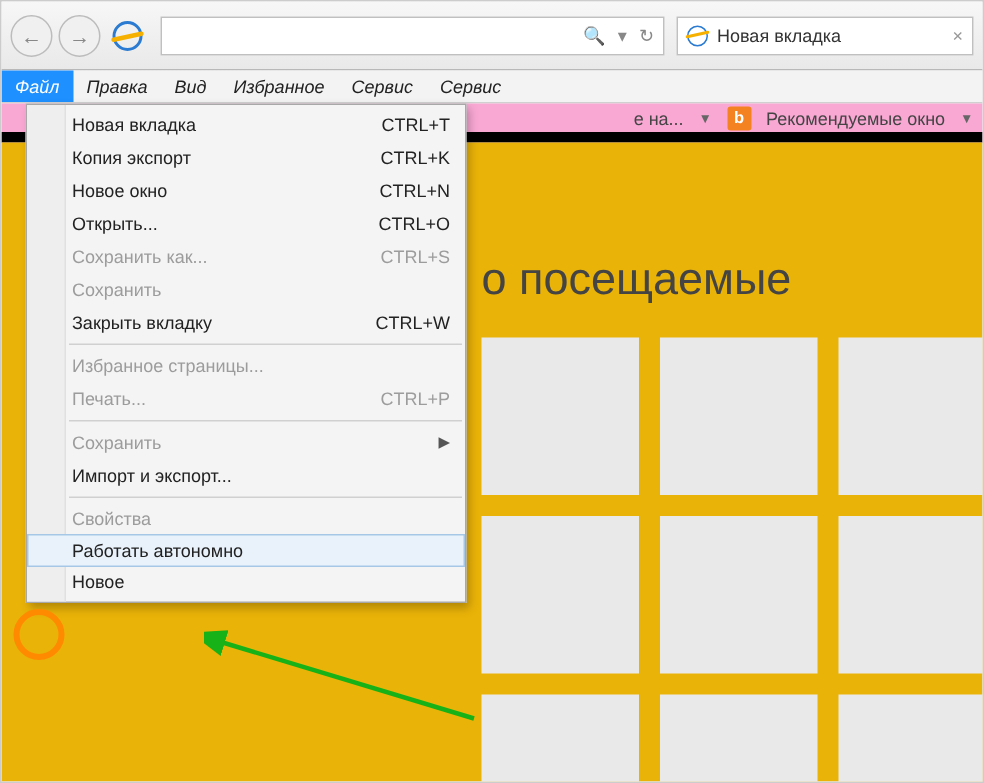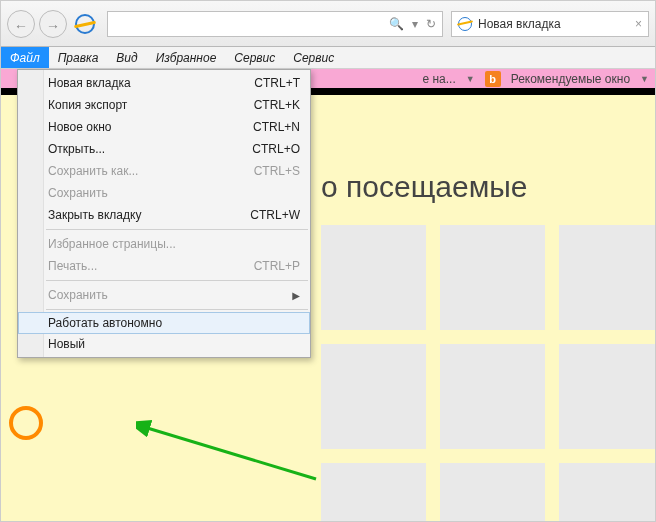--- a/index.html
+++ b/index.html
@@ -122,21 +122,21 @@
   }
   .toolbar .bing {
     width:16px; height:16px; background:#f58220; color:#fff;
     font-weight:bold; font-size:11px;
     display:flex; align-items:center; justify-content:center; border-radius:2px;
   }
   .toolbar .drop { color:#666; font-size:9px; }
   .content {
     position: absolute;
     left: 0; right:0; top: 94px; bottom:0;
-    background: #fef9c3;
+    background: #eab308;
     padding: 0;
   }
   .pageTitle {
     position: absolute;
     left: 320px;
     top: 75px;
     font-size: 30px;
     font-weight: 300;
     color: #444;
     font-family: "Segoe UI Light","Segoe UI",sans-serif;
@@ -303,26 +303,32 @@
     </div>
     <div class="dd-item disabled">
       <span>Печать...</span>
       <span class="shortcut">CTRL+P</span>
     </div>
     <div class="dd-sep"></div>
     <div class="dd-item disabled">
       <span>Сохранить</span>
       <span class="sub">▶</span>
     </div>
+    <div class="dd-item">
+      <span>Импорт и экспорт...</span>
+    </div>
     <div class="dd-sep"></div>
+    <div class="dd-item disabled">
+      <span>Свойства</span>
+    </div>
     <div class="dd-item hover">
       <span>Работать автономно</span>
     </div>
     <div class="dd-item">
-      <span>Новый</span>
+      <span>Новое</span>
     </div>
   </div>
 
 <div class="circle-annot"></div>
 <svg class="arrow-annot" width="190" height="70">
   <defs>
     <marker id="ah" markerWidth="10" markerHeight="10" refX="2" refY="3" orient="auto">
       <path d="M0,0 L0,6 L8,3 z" fill="#17b217"></path>
     </marker>
   </defs>

